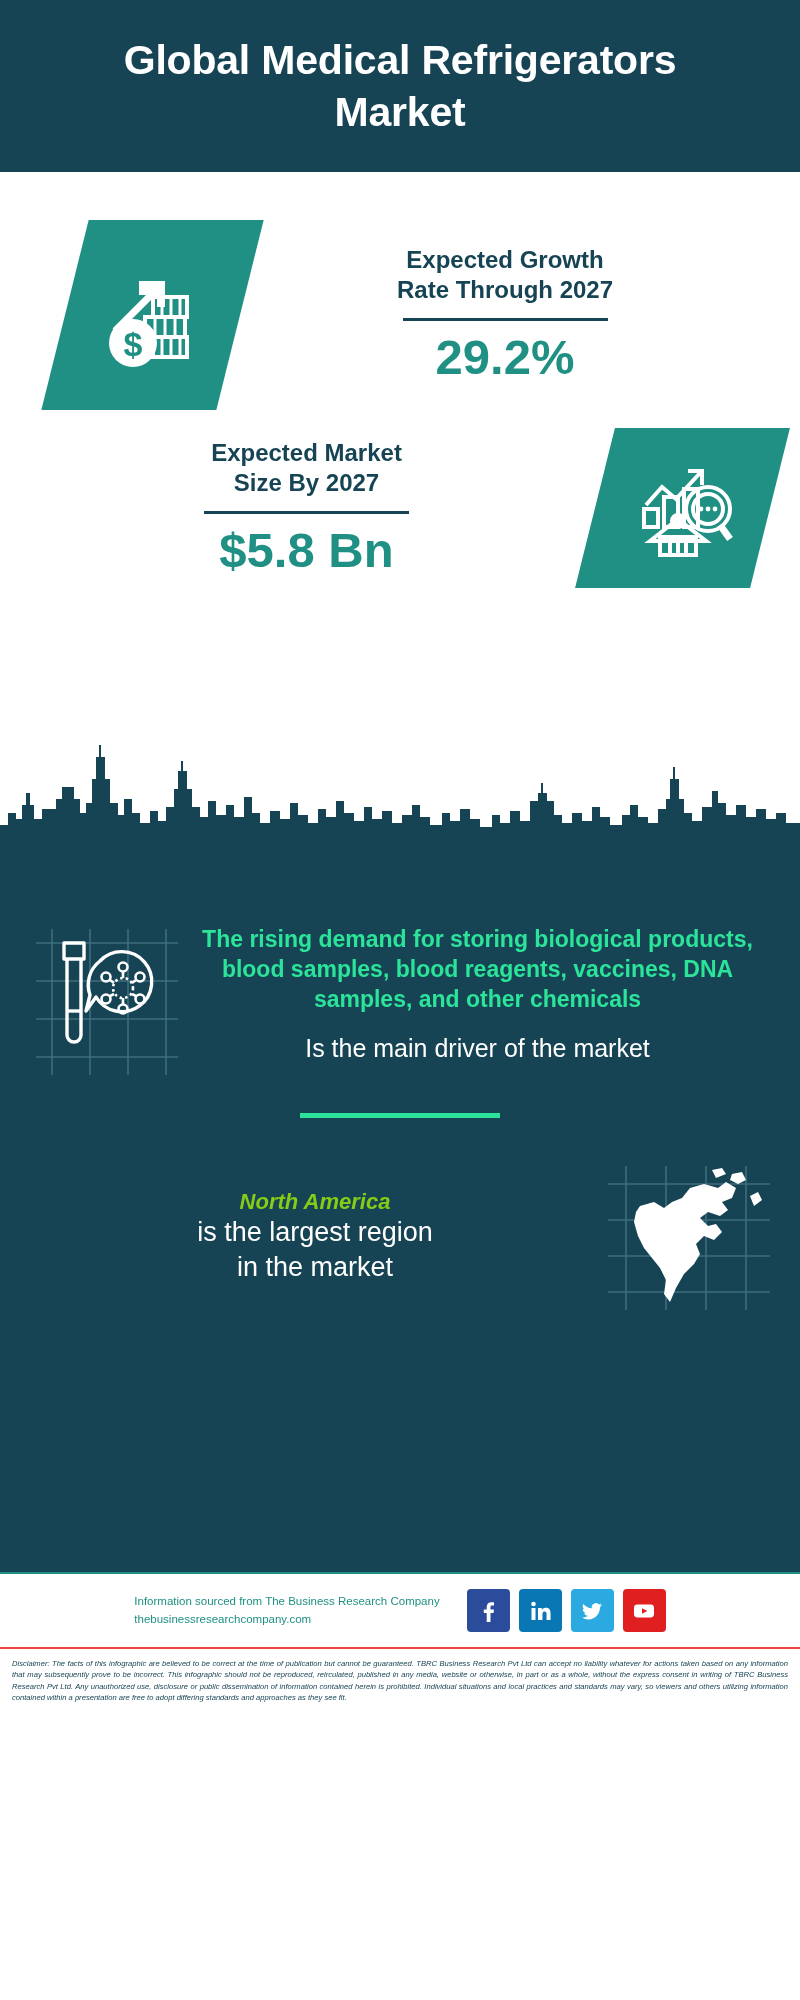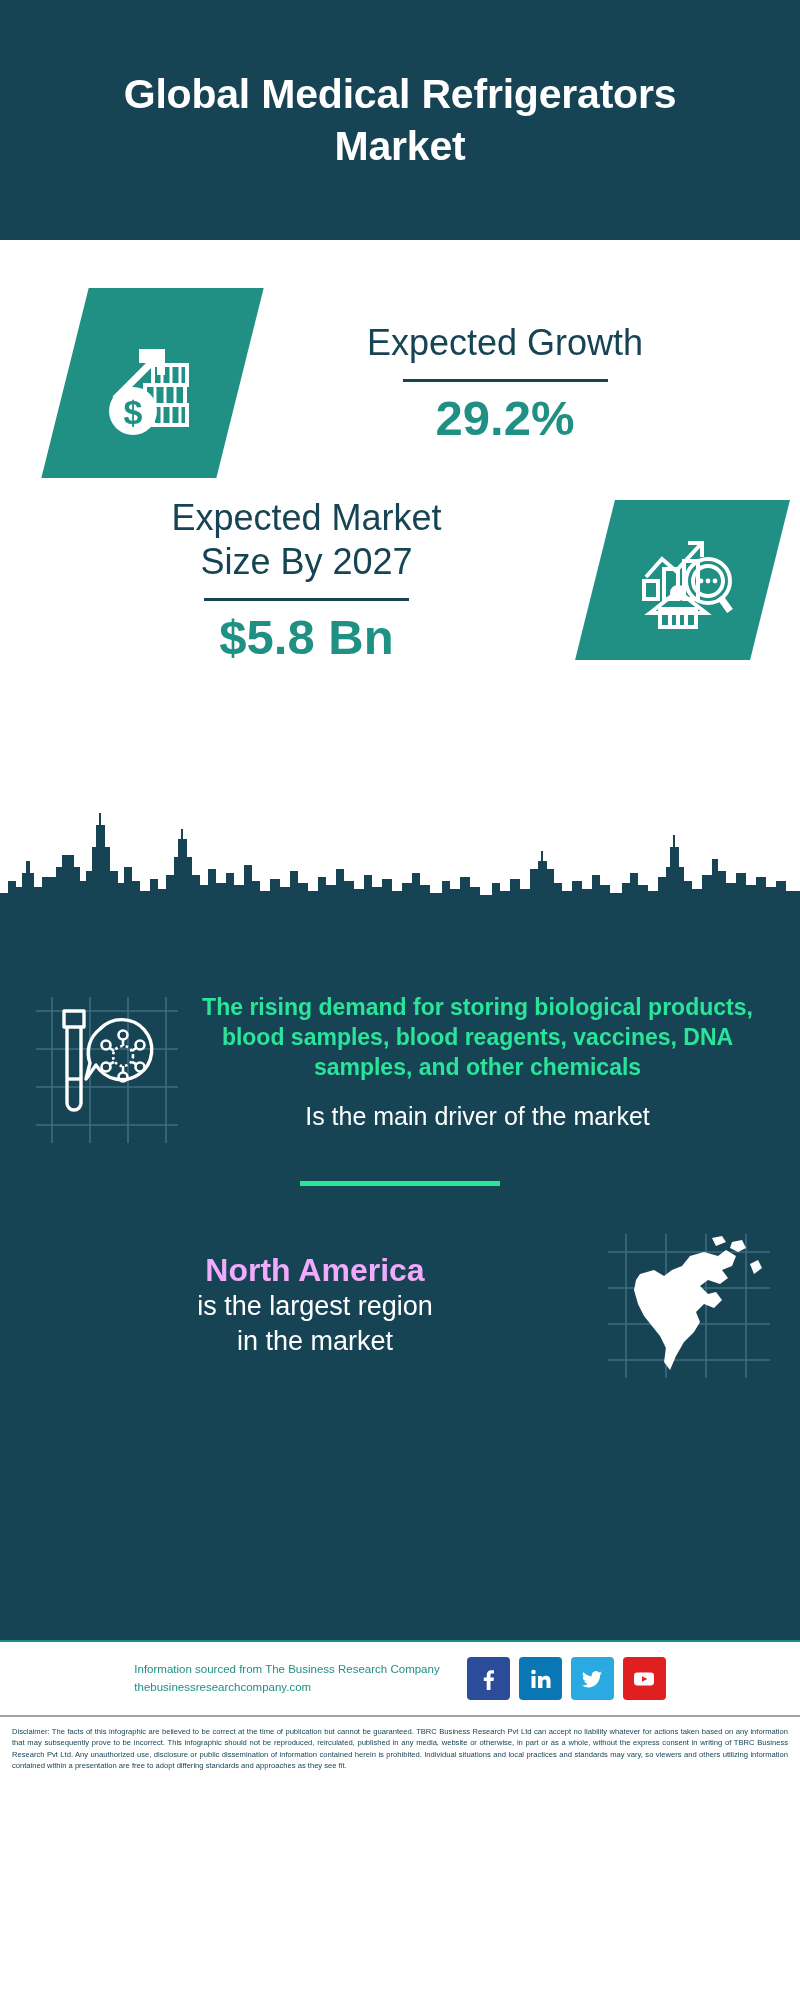--- a/index.html
+++ b/index.html
@@ -6,21 +6,21 @@
   html,body { width:800px; height:2000px; }
   body {
     font-family:"Liberation Sans", sans-serif;
     background:#ffffff;
     overflow:hidden;
   }
   .page { position:relative; width:800px; height:2000px; background:#fff; }
 
   
   .header {
-    height:240px; background:#174454;
+    height:172px; background:#174454;
     display:flex; align-items:center; justify-content:center;
     padding:17px 70px;
   }
   .header h1 {
     color:#ffffff; font-size:41px; font-weight:bold;
     line-height:1.28; text-align:center; letter-spacing:-0.2px;
   }
 
   
   .white-zone { position:relative; background:#ffffff; height:675px; }
@@ -36,21 +36,21 @@
     transform:skewX(-14deg);
     display:flex; align-items:center; justify-content:center;
   }
   .para > .ic { transform:skewX(14deg); display:block; }
 
   .para-left  { width:175px; height:190px; margin-left:35px; }
   .para-right { width:175px; height:160px; margin-left:12px; }
 
   .txtcol { flex:1 1 auto; text-align:center; padding:0 14px; }
   .kicker {
-    color:#174454; font-size:36px; font-weight:normal; line-height:1.22;
+    color:#174454; font-size:24px; font-weight:bold; line-height:1.22;
   }
   .rule {
     width:205px; height:3px; background:#174454;
     margin:14px auto 10px auto;
   }
   .bigval {
     color:#1F9083; font-size:49px; font-weight:bold; line-height:1.1;
   }
 
   
@@ -72,21 +72,21 @@
     color:#ffffff; font-size:25px; font-weight:normal; line-height:1.32; margin-top:17px;
   }
   .green-rule {
     width:200px; height:5px; background:#2BE49A;
     margin:38px auto 0 auto;
   }
 
   .region-row { display:flex; align-items:center; padding:44px 26px 0 26px; }
   .region-text { flex:1 1 auto; text-align:center; }
   .region-name {
-    color:#f0abfc; font-size:32px; font-weight:bold; line-height:1.2;
+    color:#84cc16; font-size:22px; font-weight:bold; line-height:1.2;font-style:italic;
   }
   .region-sub {
     color:#ffffff; font-size:27px; font-weight:normal; line-height:1.3;
   }
   .region-map { flex:0 0 170px; height:150px; position:relative; }
 
   
   .footer-bar {
     background:#ffffff; height:75px;
     display:flex; align-items:center; justify-content:center;
@@ -102,22 +102,23 @@
     width:43px; height:43px; border-radius:4px;
     display:flex; align-items:center; justify-content:center;
   }
   .fb { background:#2B4C9B; }
   .li { background:#0A77B5; }
   .tw { background:#2BAAE2; }
   .yt { background:#E02020; }
 
   .disclaimer {
     background:#ffffff; padding:9px 12px 0 12px;
-    border-top:2px solid #a3a3a3;
+    border-top:2px solid #ef4444;
     height:85px;
+    font-style:italic;
   }
   .disclaimer p {
     color:#174454; font-size:7.6px; line-height:1.5; text-align:justify;
   }
 </style>
 </head>
 <body>
 
 <div class="page">
 
@@ -147,20 +148,21 @@
               <line x1="74" y1="80" x2="74" y2="100" stroke="#fff" stroke-width="3"></line>
               <line x1="83" y1="80" x2="83" y2="100" stroke="#fff" stroke-width="3"></line>
               <circle cx="36" cy="86" r="24" fill="#ffffff"></circle>
               <text x="36" y="99" font-size="34" font-weight="bold" font-family="Liberation Sans, sans-serif" fill="#1F9083" text-anchor="middle">$</text>
             </g>
           </svg>
         </span>
       </div>
       <div class="txtcol">
         <div class="kicker">Expected Growth</div>
+        <div class="kicker">Rate Through 2027</div>
         <div class="rule"></div>
         <div class="bigval">29.2%</div>
       </div>
     </div>
 
     <div class="row row-size">
       <div class="txtcol">
         <div class="kicker">Expected Market</div>
         <div class="kicker">Size By 2027</div>
         <div class="rule"></div>

